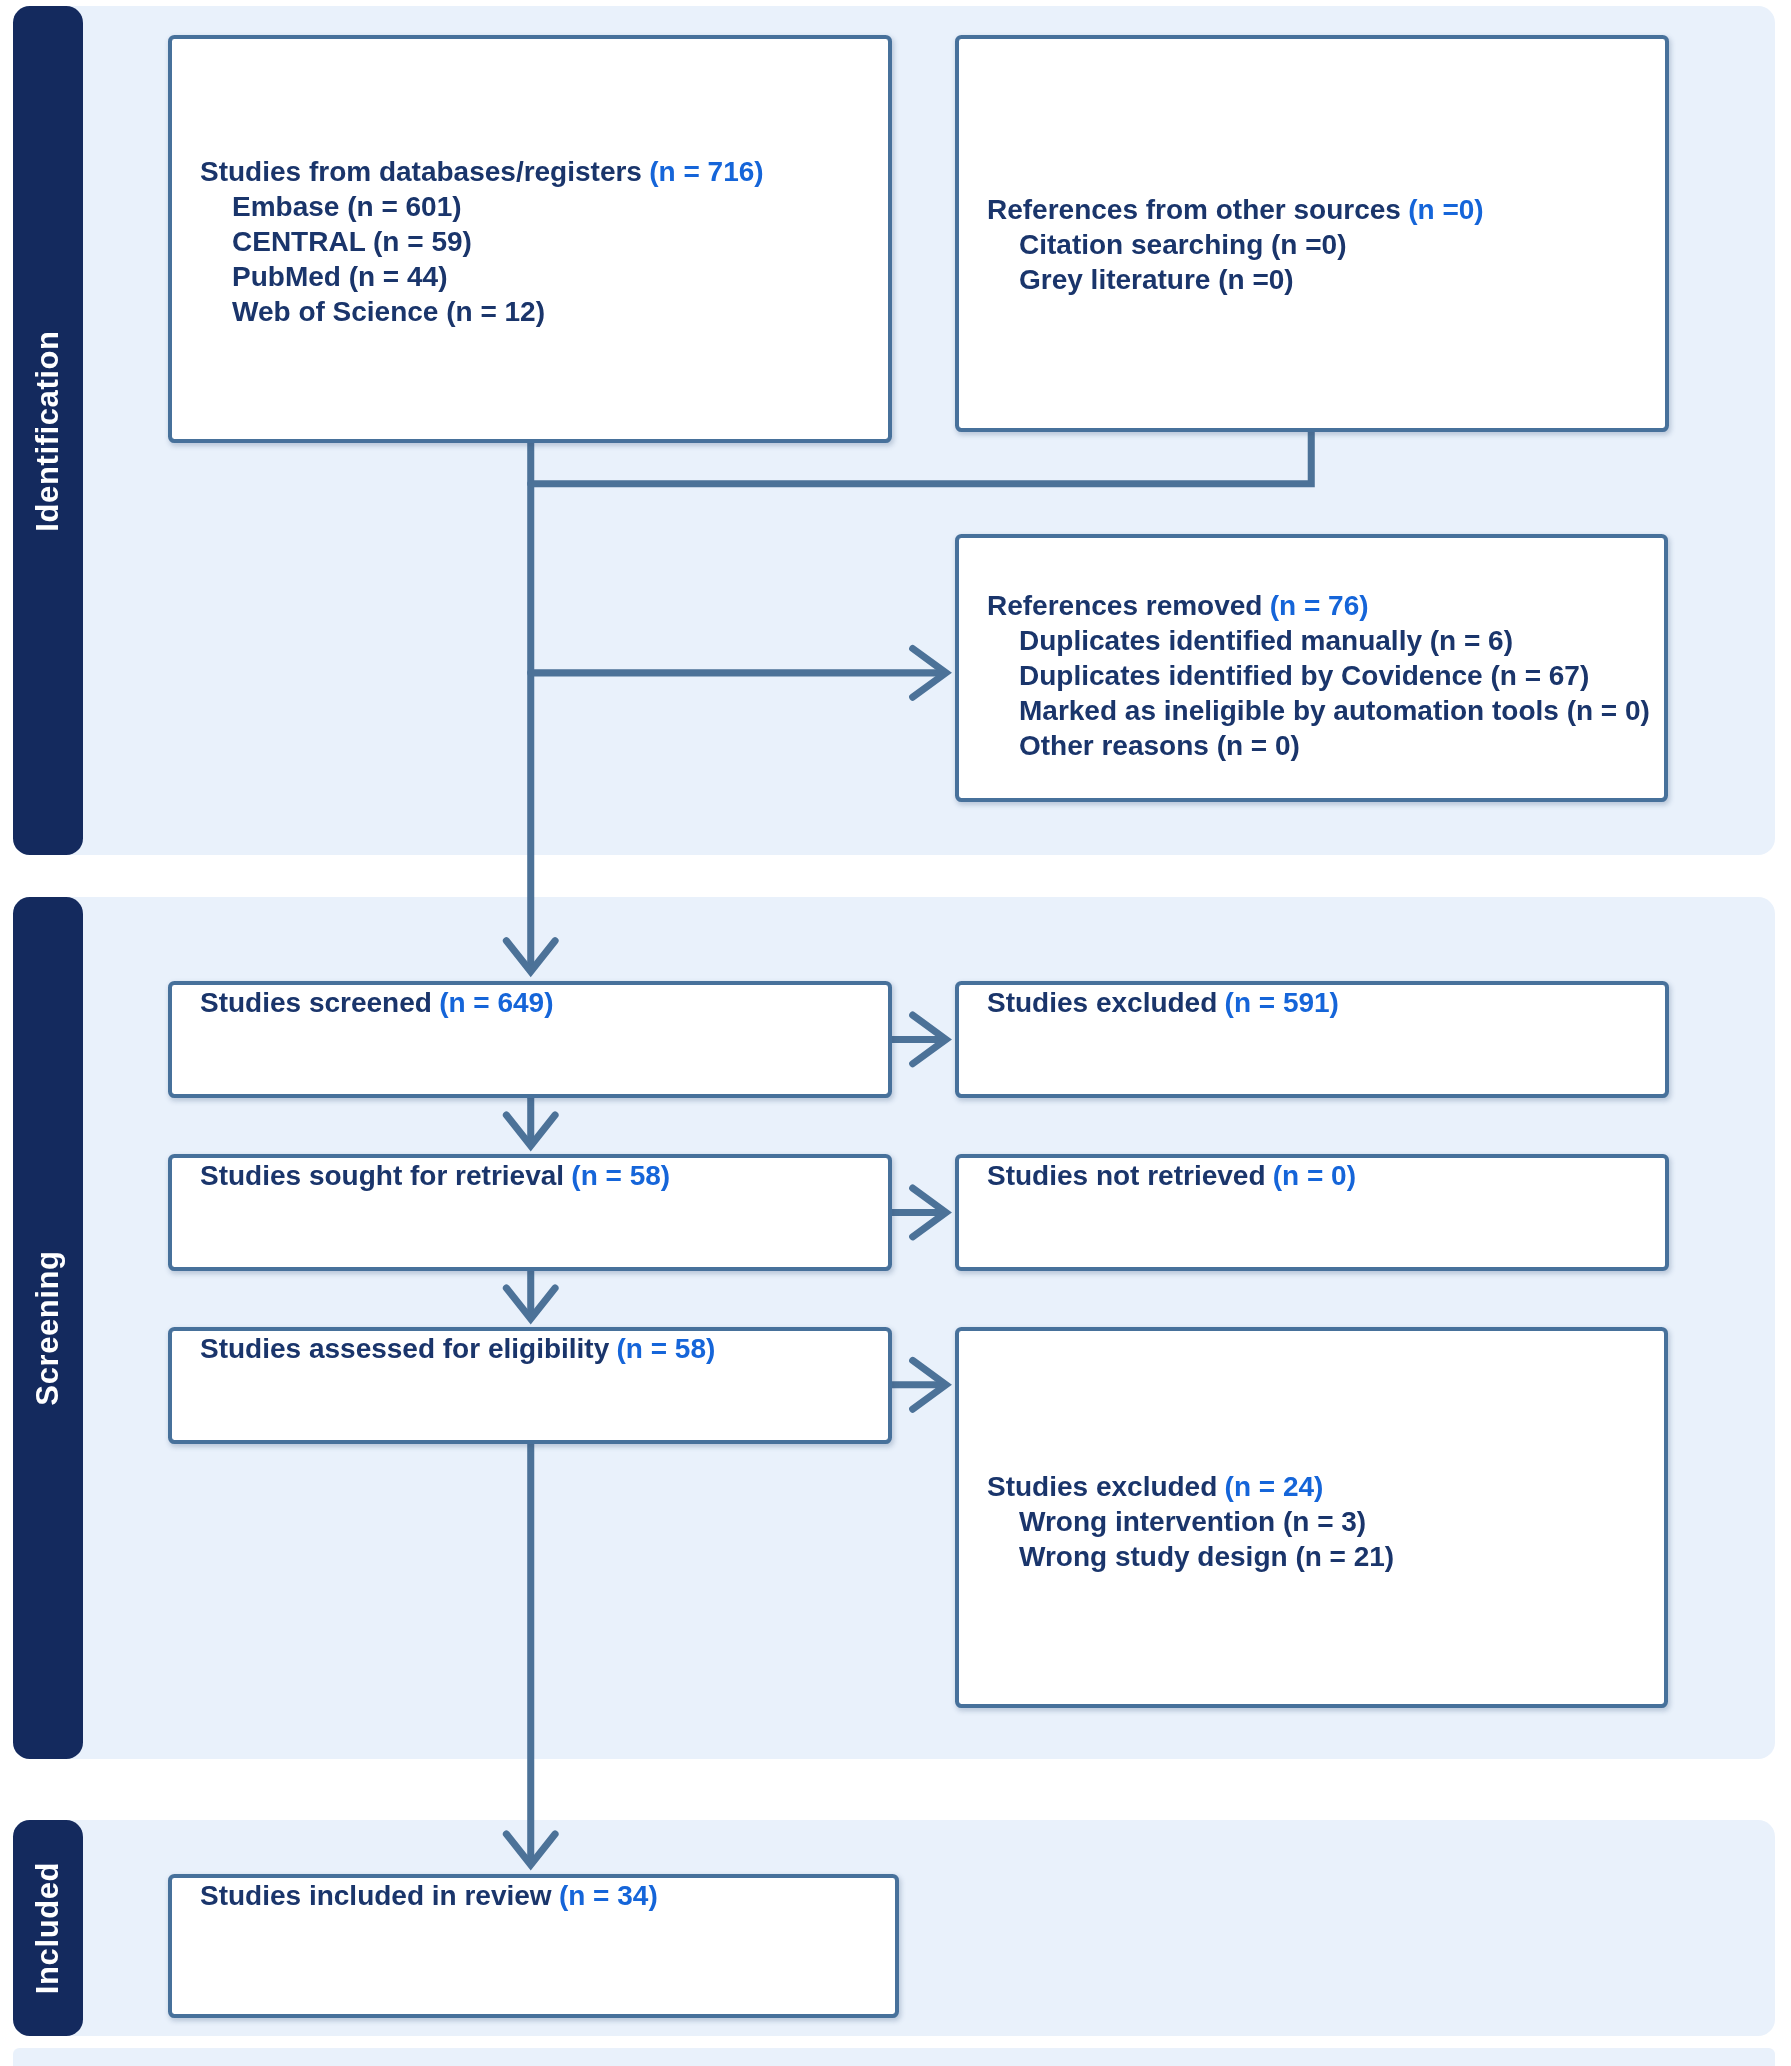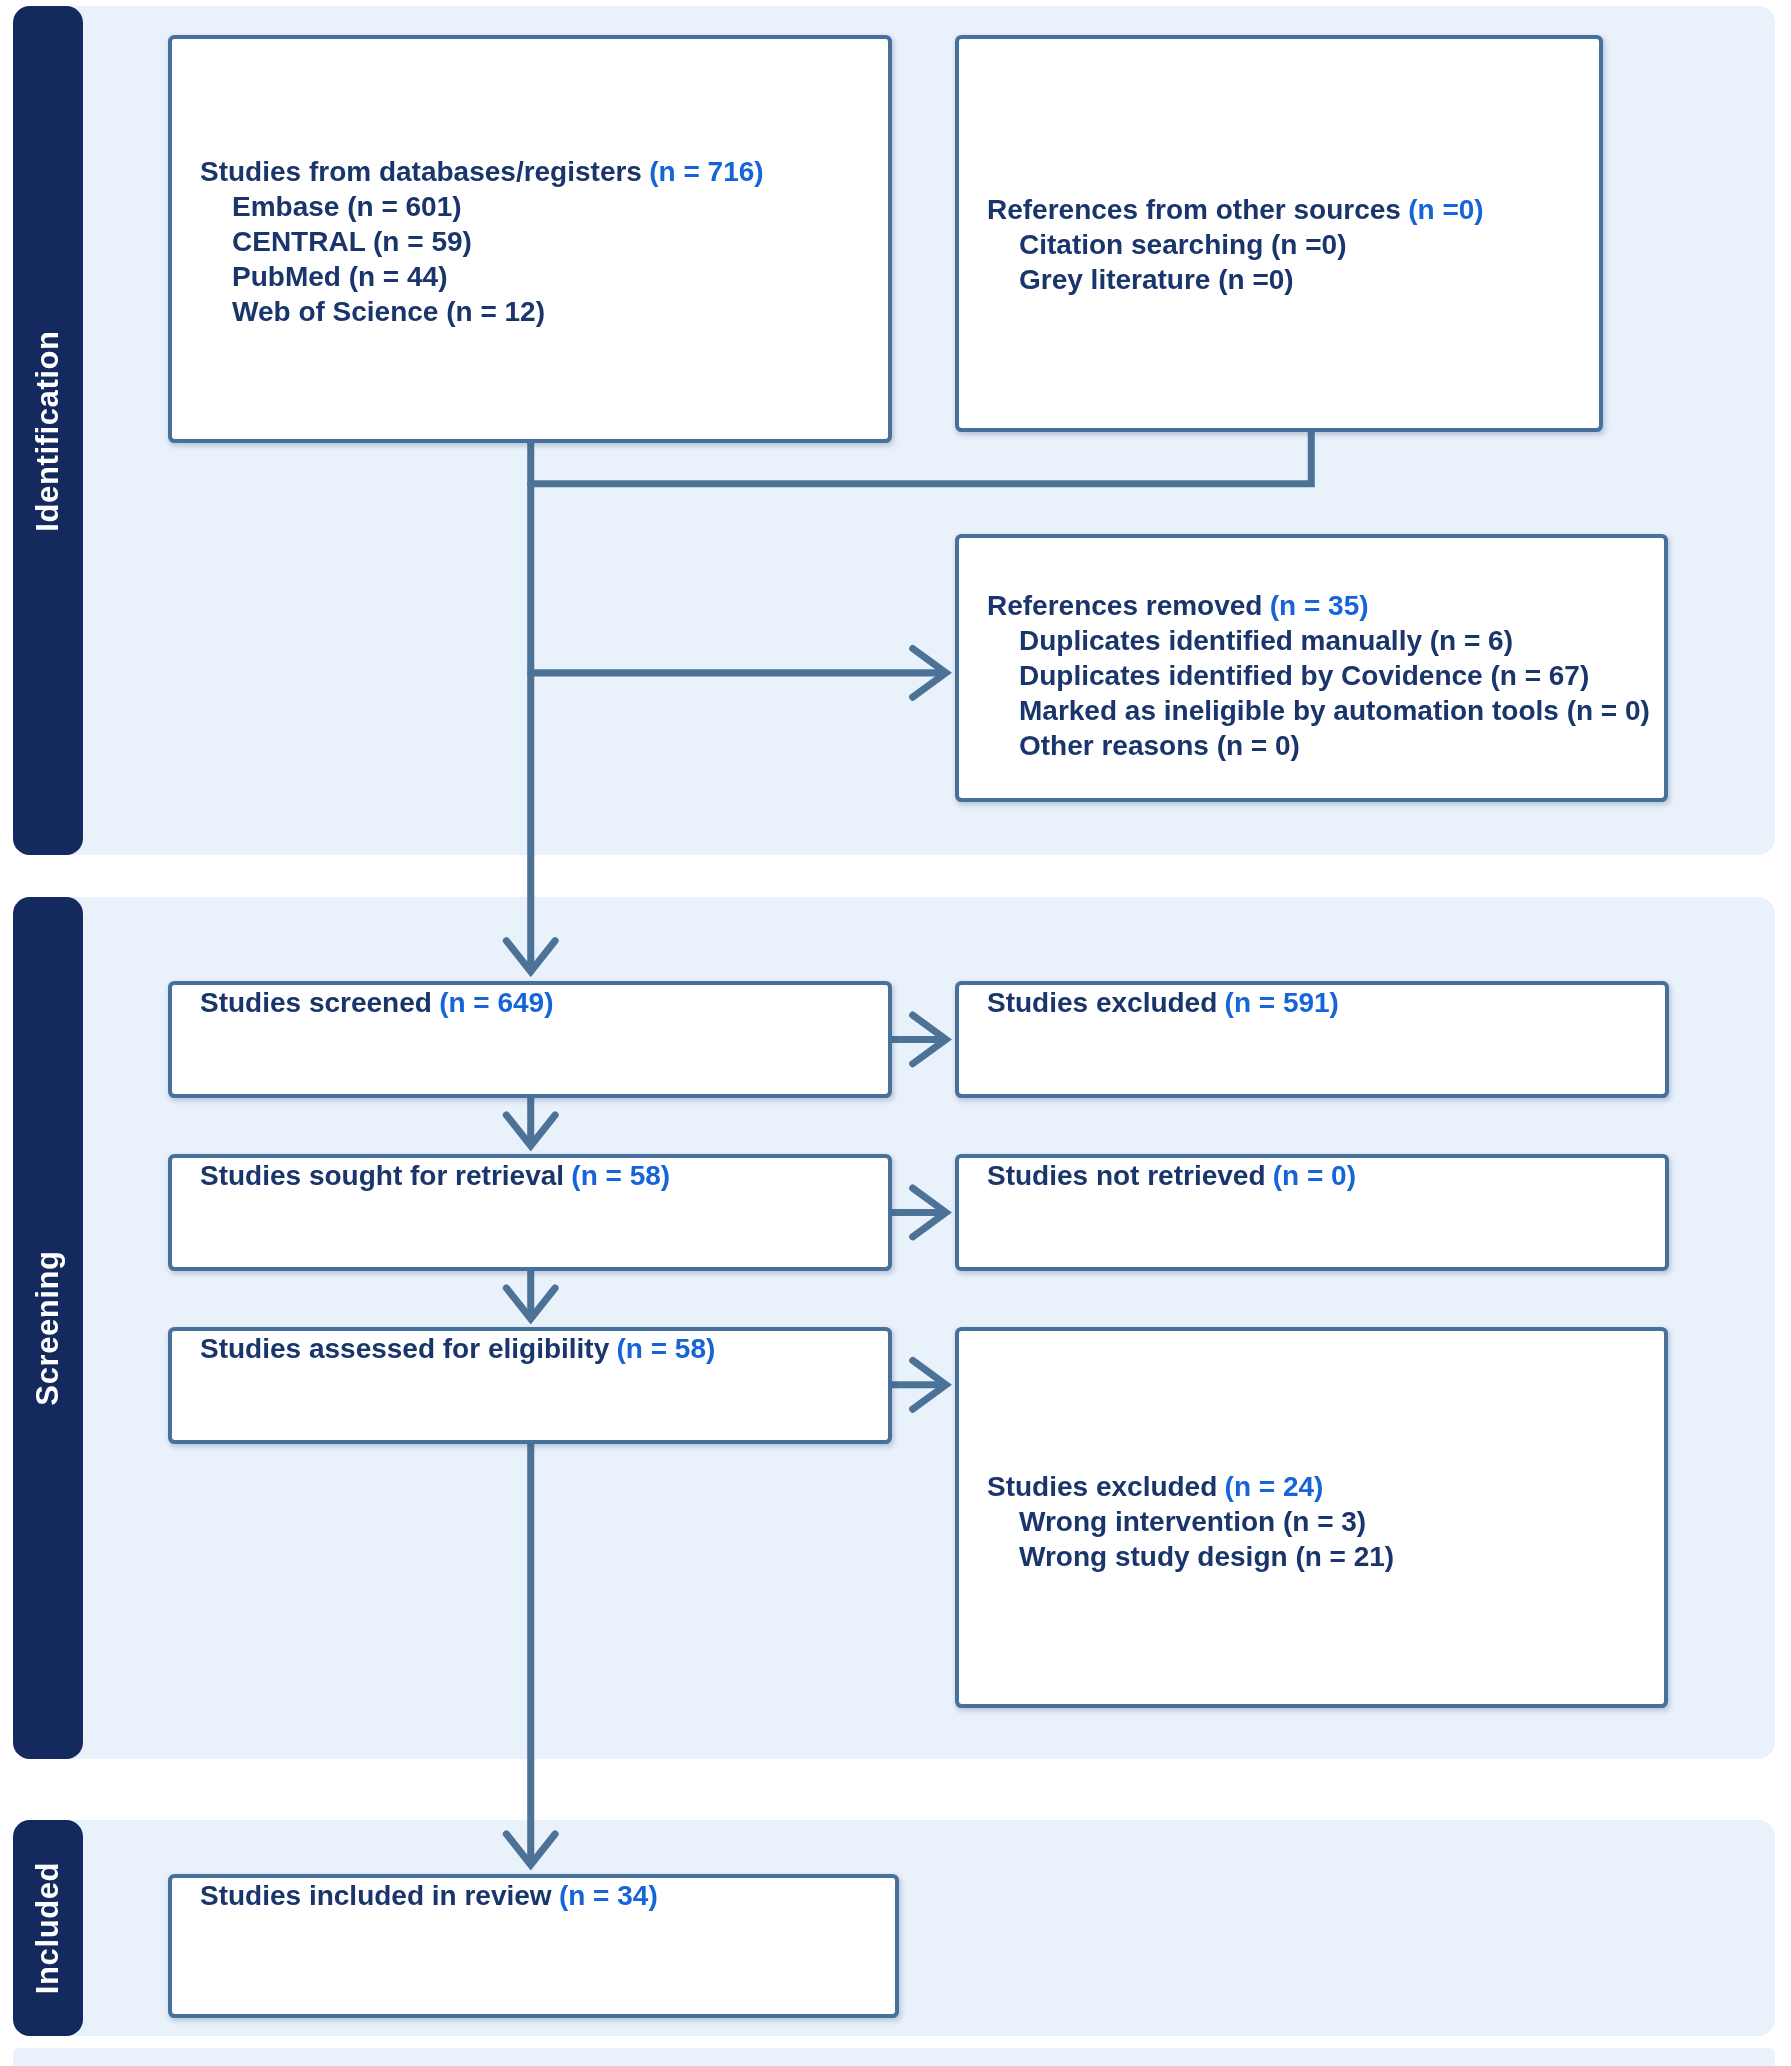--- a/index.html
+++ b/index.html
@@ -102,28 +102,28 @@
   </svg>
 
   <div class="box" style="left:168px;top:35px;width:724px;height:408px;padding-top:115px;">
     <div class="line"><span>Studies from databases/registers</span><span class="count">(n = 716)</span></div>
     <div class="line item">Embase (n = 601)</div>
     <div class="line item">CENTRAL (n = 59)</div>
     <div class="line item">PubMed (n = 44)</div>
     <div class="line item">Web of Science (n = 12)</div>
   </div>
 
-  <div class="box" style="left:955px;top:35px;width:648px;height:397px;padding-top:153px;">
+  <div class="box" style="left:955px;top:35px;width:714px;height:397px;padding-top:153px;">
     <div class="line"><span>References from other sources</span><span class="count">(n =0)</span></div>
     <div class="line item">Citation searching (n =0)</div>
     <div class="line item">Grey literature (n =0)</div>
   </div>
 
   <div class="box" style="left:955px;top:534px;width:713px;height:268px;padding-top:50px;">
-    <div class="line"><span>References removed</span><span class="count">(n = 35)</span></div>
+    <div class="line"><span>References removed</span><span class="count">(n = 76)</span></div>
     <div class="line item">Duplicates identified manually (n = 6)</div>
     <div class="line item">Duplicates identified by Covidence (n = 67)</div>
     <div class="line item">Marked as ineligible by automation tools (n = 0)</div>
     <div class="line item">Other reasons (n = 0)</div>
   </div>
 
   <div class="box center" style="left:168px;top:981px;width:724px;height:117px;">
     <div class="line"><span>Studies screened</span><span class="count">(n = 649)</span></div>
   </div>
 

